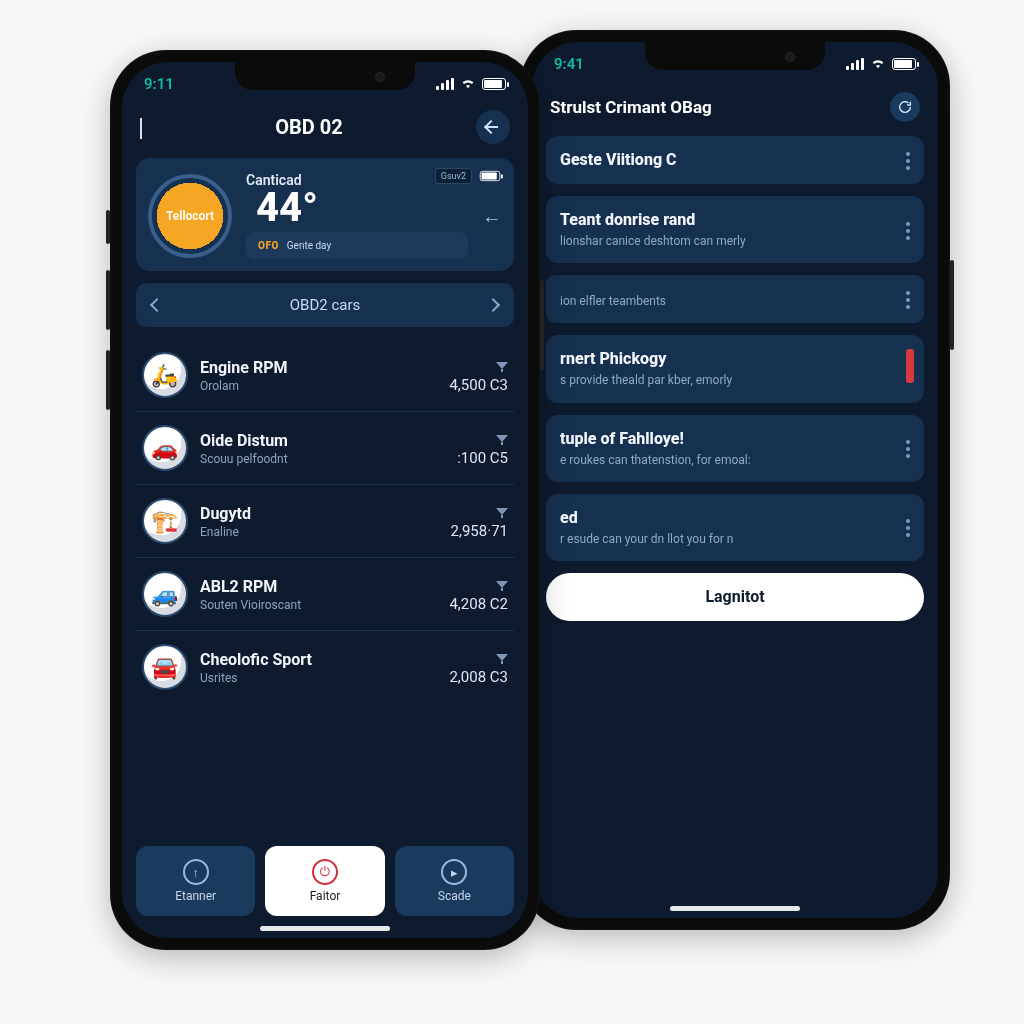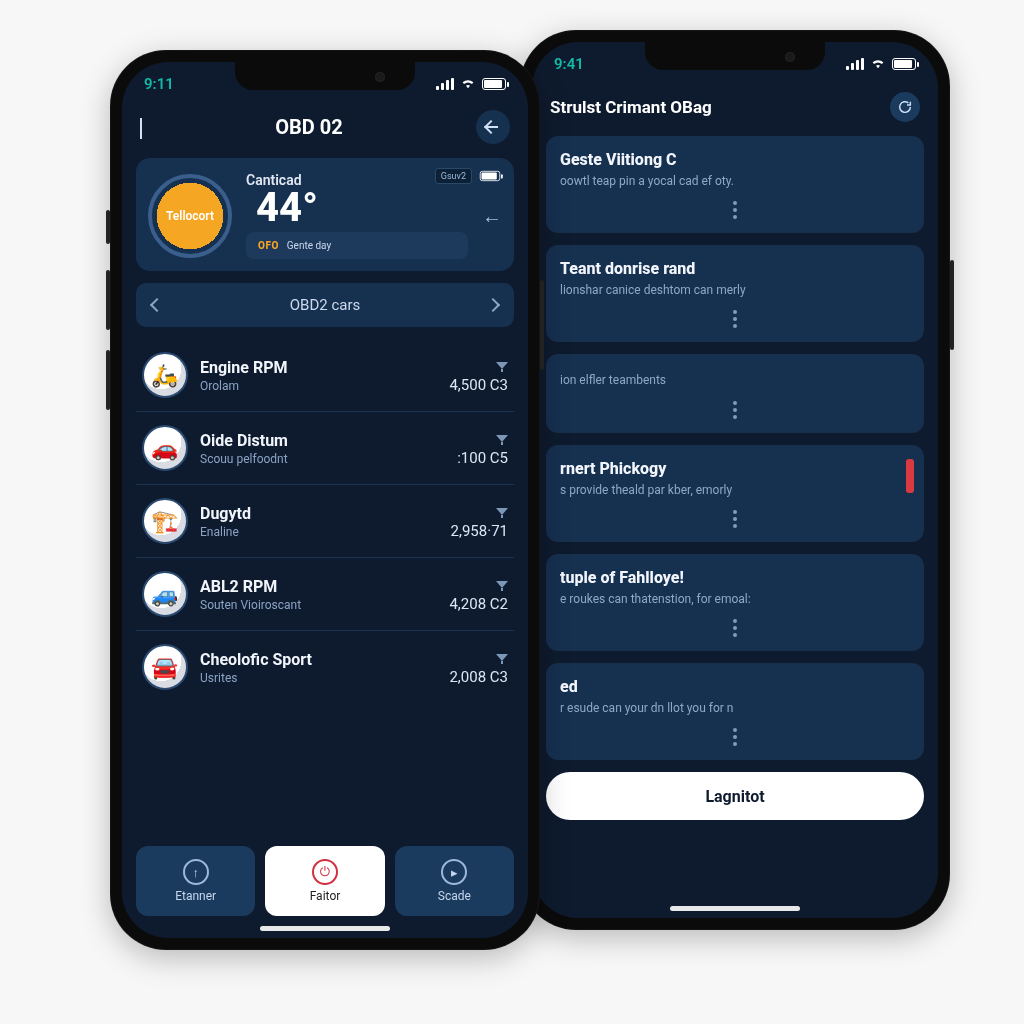--- a/index.html
+++ b/index.html
@@ -147,21 +147,21 @@
   
   .b-header{
     display:flex;align-items:center;justify-content:space-between;
     padding:6px 18px 14px;font-size:17px;font-weight:700;color:#fff;
   }
   .round-ic{width:30px;height:30px;border-radius:50%;background:#1a3a5e;display:flex;align-items:center;justify-content:center;}
   .round-ic svg{width:16px;height:16px;}
 
   .card{
     margin:0 14px 12px;background:#16304f;border-radius:12px;padding:14px 14px;
-    display:flex;justify-content:space-between;gap:10px;flex-direction:column;
+    display:flex;justify-content:space-between;gap:4px;
   }
   .card .ct{font-size:16px;font-weight:800;color:#f2f6fc;}
   .card .cs{font-size:12px;color:#8fa8c7;margin-top:4px;line-height:1.35;}
   .dots{display:flex;flex-direction:column;gap:3px;align-items:center;justify-content:center;padding-top:2px;cursor:pointer;}
   .dots span{width:4px;height:4px;border-radius:50%;background:#7f9bbd;}
   .red-flag{position:absolute;right:10px;width:8px;height:34px;background:#d83a3f;border-radius:3px;display:none;}
 
   .cta{
     margin:6px 14px 0;background:#fff;color:#0e1b2e;border-radius:30px;height:48px;
     display:flex;align-items:center;justify-content:center;font-weight:700;font-size:16px;cursor:pointer;
@@ -205,40 +205,39 @@
           <svg viewBox="0 0 24 24" fill="none" stroke="#cfe0f7" stroke-width="2.2">
               <path d="M20 12a8 8 0 1 1-3-6.2M20 4v5h-5"></path>
             </svg>
         </span>
       </div>
 
       <div id="back-cards">
           <div class="card" style="position: relative;">
             <div style="flex:1;min-width:0">
               <div class="ct">Geste Viitiong C</div>
-              <div class="cs">oowtl teap pin a yocal cad ef oty.</div>
             </div>
             <div class="dots">
               <span></span>
               <span></span>
               <span></span>
             </div>
           </div>
           <div class="card" style="position: relative;">
             <div style="flex:1;min-width:0">
               <div class="ct">Teant donrise rand</div>
               <div class="cs">lionshar canice deshtom can merly</div>
             </div>
             <div class="dots">
               <span></span>
               <span></span>
               <span></span>
             </div>
           </div>
-          <div class="card" style="position: relative;">
+          <div class="card" style="position: relative; border-radius: 9px;">
             <div style="flex:1;min-width:0">
               <div class="cs">ion elfler teambents</div>
             </div>
             <div class="dots">
               <span></span>
               <span></span>
               <span></span>
             </div>
           </div>
           <div class="card" style="position: relative;">

